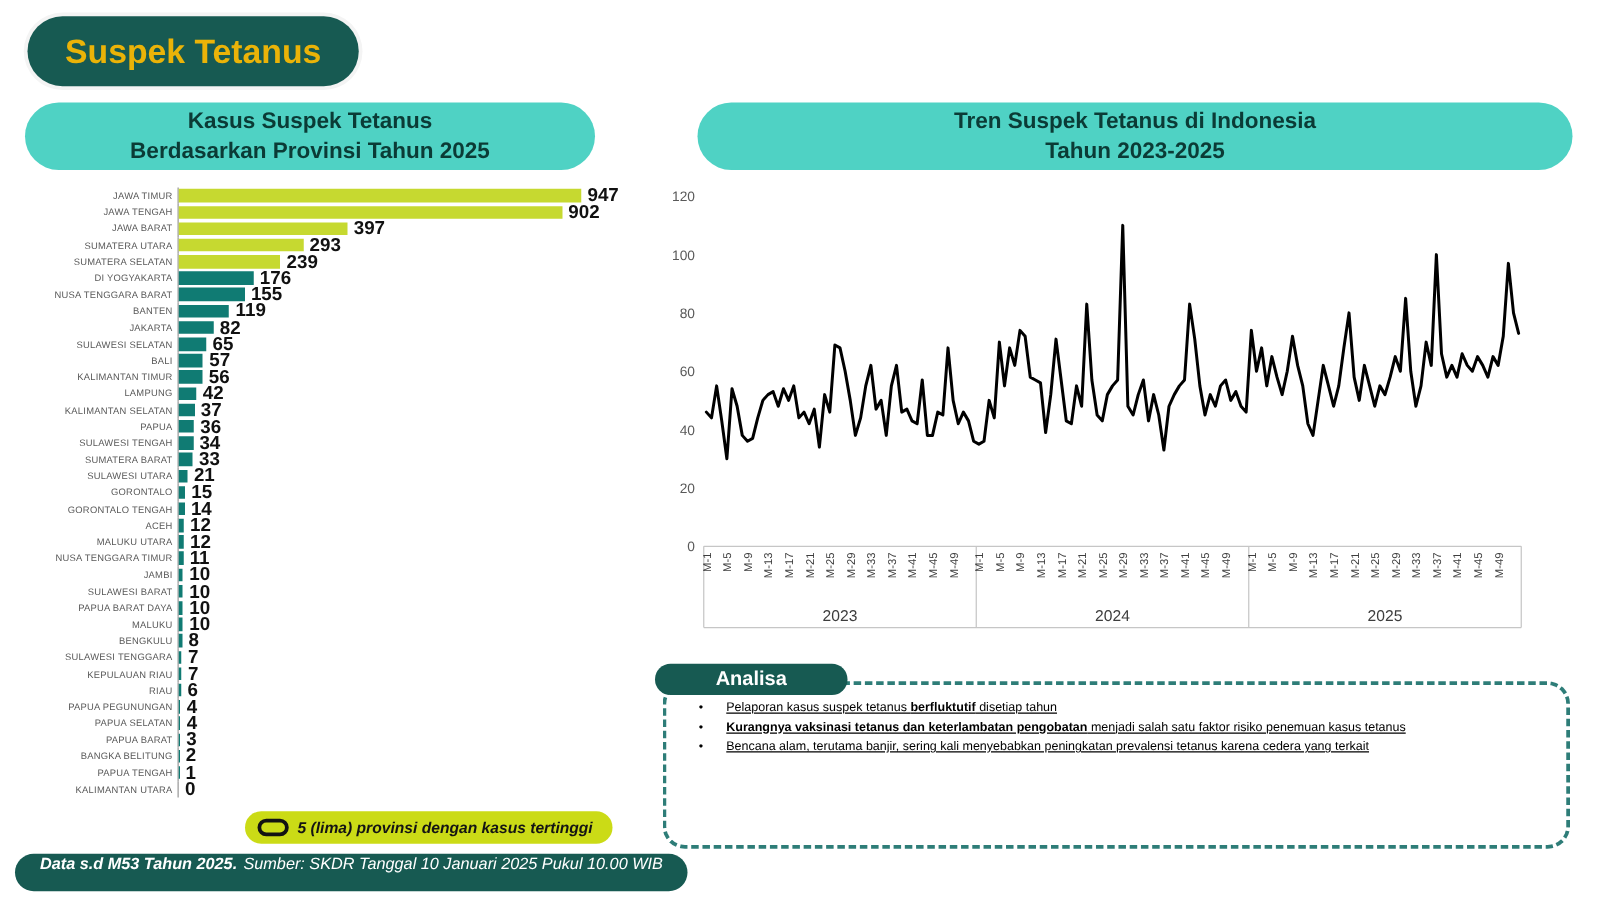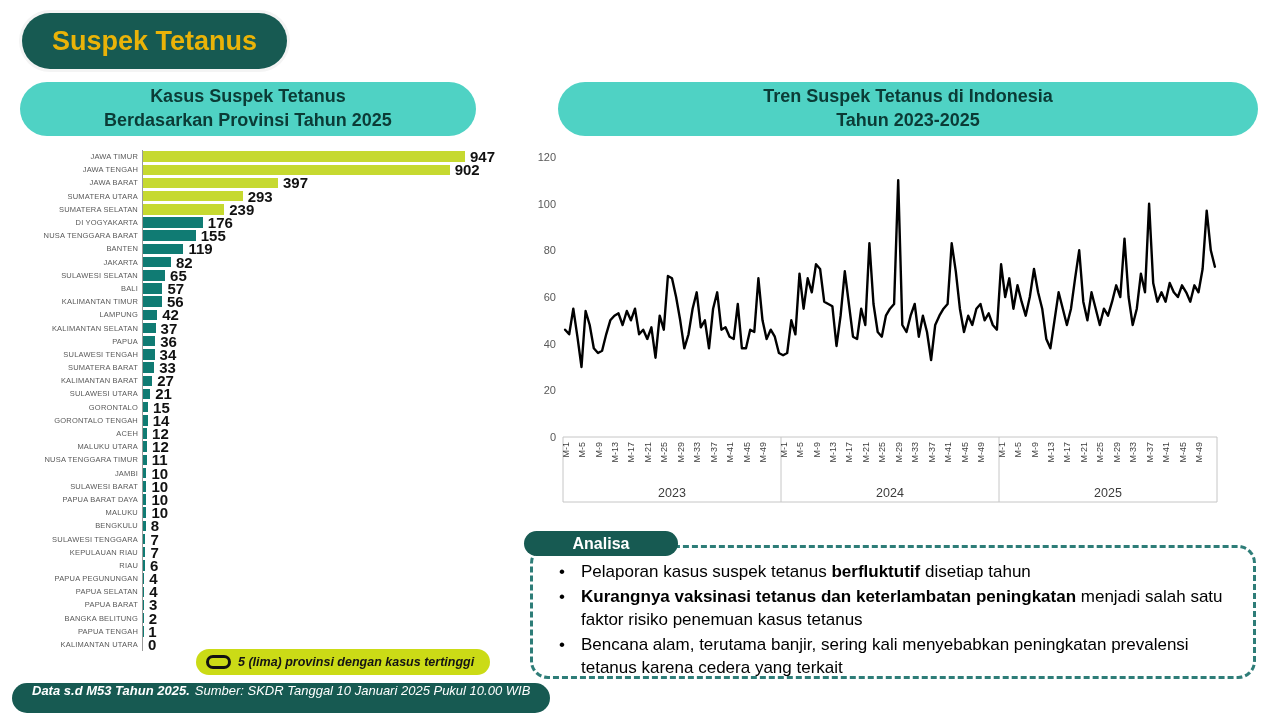--- a/index.html
+++ b/index.html
@@ -51,22 +51,22 @@
 
   
   .analisa-tab { position:absolute; left:524px; top:531px; width:154px; height:25px;
     background:#175A52; color:#fff; border-radius:13px; display:flex;
     align-items:center; justify-content:center; font-size:16px; font-weight:bold;
     z-index:2; }
   .analisa-box { position:absolute; left:530px; top:545px; width:726px; height:134px;
     border:3px dashed #2E7D78; border-radius:18px; z-index:1;
     padding:12px 16px 0 22px; background:#fff; }
   .analisa-box ul { list-style:none; }
-  .analisa-box li { position:relative; padding-left:26px; font-size:17px;
-    line-height:1.36; color:#000; margin-bottom:2px; }
+  .analisa-box li { position:relative; padding-left:26px; font-size:10px;
+    line-height:1.36; color:#000; margin-bottom:2px;text-decoration:underline; }
   .analisa-box li::before { content:"\2022"; position:absolute; left:4px; top:0; }
   .analisa-box li b { font-weight:bold; }
 
   
   .footer-pill { position:absolute; left:12px; top:683px; height:30px;
     background:#175A52; border-radius:15px; color:#fff; display:flex;
     align-items:flex-start; padding:0 20px; font-size:13px; font-style:italic;
     white-space:nowrap; }
   .footer-pill .b { font-weight:bold; margin-right:5px; }
 </style>
@@ -200,27 +200,20 @@
         <span class="bar-track">
           <span class="bar" style="width: 11.5607px; background: rgb(16, 123, 115);"></span>
           <span class="bar-value">34</span>
         </span>
       </div>
       <div class="bar-row">
         <span class="bar-label">SUMATERA BARAT</span>
         <span class="bar-track">
           <span class="bar" style="width: 11.2207px; background: rgb(16, 123, 115);"></span>
           <span class="bar-value">33</span>
-        </span>
-      </div>
-      <div class="bar-row">
-        <span class="bar-label">KALIMANTAN BARAT</span>
-        <span class="bar-track">
-          <span class="bar" style="width: 9.18057px; background: rgb(16, 123, 115);"></span>
-          <span class="bar-value">27</span>
         </span>
       </div>
       <div class="bar-row">
         <span class="bar-label">SULAWESI UTARA</span>
         <span class="bar-track">
           <span class="bar" style="width: 7.14044px; background: rgb(16, 123, 115);"></span>
           <span class="bar-value">21</span>
         </span>
       </div>
       <div class="bar-row">
@@ -421,21 +414,21 @@
       <text class="yrlab" x="580" y="357" text-anchor="middle">2025</text>
       <path class="trend" d="M37.1,189.7L41.2,194.3L45.3,168.7L49.4,196.7L53.5,227.0L57.6,171.0L61.7,185.0L65.8,208.3L70.0,213.0L74.1,210.7L78.2,194.3L82.3,180.3L86.4,175.7L90.5,173.3L94.6,185.0L98.8,171.0L102.9,180.3L107.0,168.7L111.1,194.3L115.2,189.7L119.3,199.0L123.4,187.3L127.5,217.7L131.7,175.7L135.8,189.7L139.9,136.0L144.0,138.3L148.1,157.0L152.2,180.3L156.3,208.3L160.5,194.3L164.6,168.7L168.7,152.3L172.8,187.3L176.9,180.3L181.0,208.3L185.1,168.7L189.2,152.3L193.4,189.7L197.5,187.3L201.6,196.7L205.7,199.0L209.8,164.0L213.9,208.3L218.0,208.3L222.2,189.7L226.3,192.0L230.4,138.3L234.5,180.3L238.6,199.0L242.7,189.7L246.8,196.7L250.9,213.0L255.1,215.3L259.2,213.0L263.3,180.3L267.4,194.3L271.5,133.7L275.6,168.7L279.7,138.3L283.8,152.3L288.0,124.3L292.1,129.0L296.2,161.7L300.3,164.0L304.4,166.3L308.5,206.0L312.6,175.7L316.8,131.3L320.9,164.0L325.0,196.7L329.1,199.0L333.2,168.7L337.3,185.0L341.4,103.3L345.5,164.0L349.7,192.0L353.8,196.7L357.9,175.7L362.0,168.7L366.1,164.0L370.2,40.3L374.3,185.0L378.5,192.0L382.6,175.7L386.7,164.0L390.8,196.7L394.9,175.7L399.0,192.0L403.1,220.0L407.2,185.0L411.4,175.7L415.5,168.7L419.6,164.0L423.7,103.3L427.8,131.3L431.9,168.7L436.0,192.0L440.2,175.7L444.3,185.0L448.4,168.7L452.5,164.0L456.6,180.3L460.7,173.3L464.8,185.0L468.9,189.7L473.1,124.3L477.2,157.0L481.3,138.3L485.4,168.7L489.5,145.3L493.6,161.7L497.7,175.7L501.8,157.0L506.0,129.0L510.1,152.3L514.2,168.7L518.3,199.0L522.4,208.3L526.5,180.3L530.6,152.3L534.8,168.7L538.9,185.0L543.0,168.7L547.1,138.3L551.2,110.3L555.3,161.7L559.4,180.3L563.5,152.3L567.7,168.7L571.8,185.0L575.9,168.7L580.0,175.7L584.1,161.7L588.2,145.3L592.3,157.0L596.5,98.7L600.6,157.0L604.7,185.0L608.8,168.7L612.9,133.7L617.0,152.3L621.1,63.7L625.2,143.0L629.4,161.7L633.5,152.3L637.6,161.7L641.7,143.0L645.8,152.3L649.9,157.0L654.0,145.3L658.2,152.3L662.3,161.7L666.4,145.3L670.5,152.3L674.6,129.0L678.7,70.7L682.8,110.3L686.9,126.7"></path>
     </svg>
 
   <div class="analisa-tab">
     <span>Analisa</span>
   </div>
   <div class="analisa-box">
     <ul id="bullets">
         <li><span>Pelaporan kasus suspek tetanus </span><b>berfluktutif</b><span> disetiap tahun</span></li>
-        <li><b>Kurangnya vaksinasi tetanus dan keterlambatan peningkatan</b><span> menjadi salah satu faktor risiko penemuan kasus tetanus</span></li>
+        <li><b>Kurangnya vaksinasi tetanus dan keterlambatan pengobatan</b><span> menjadi salah satu faktor risiko penemuan kasus tetanus</span></li>
         <li><span>Bencana alam, terutama banjir, sering kali menyebabkan peningkatan prevalensi tetanus karena cedera yang terkait</span></li>
       </ul>
   </div>
 
   <div class="footer-pill">
     <span class="b">Data s.d M53 Tahun 2025.</span>
     <span>Sumber: SKDR Tanggal 10 Januari 2025 Pukul 10.00 WIB</span>
   </div>
 
 </div>

